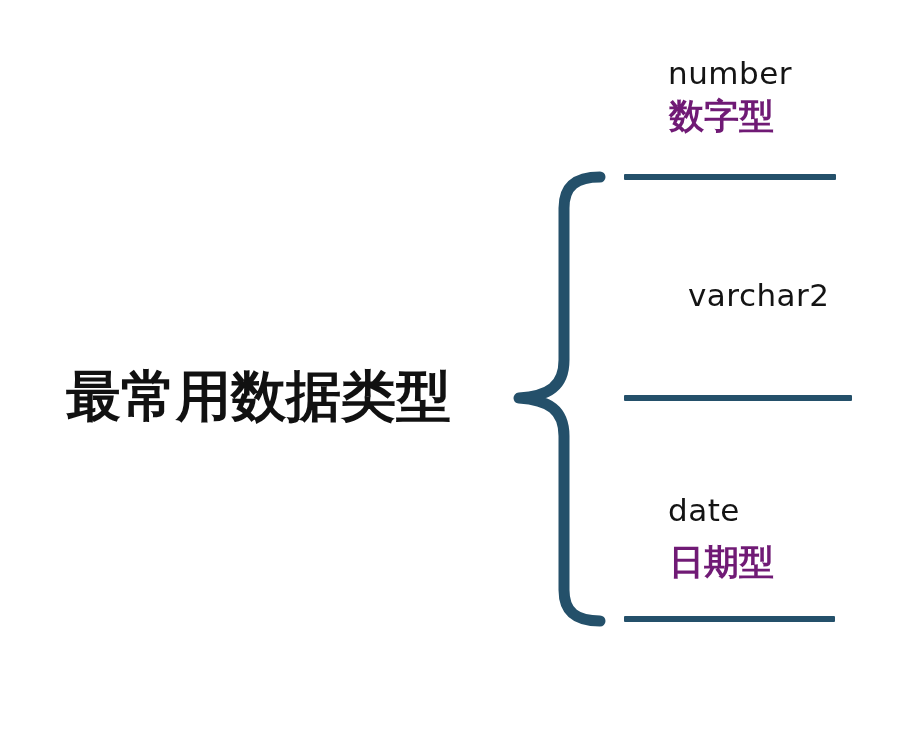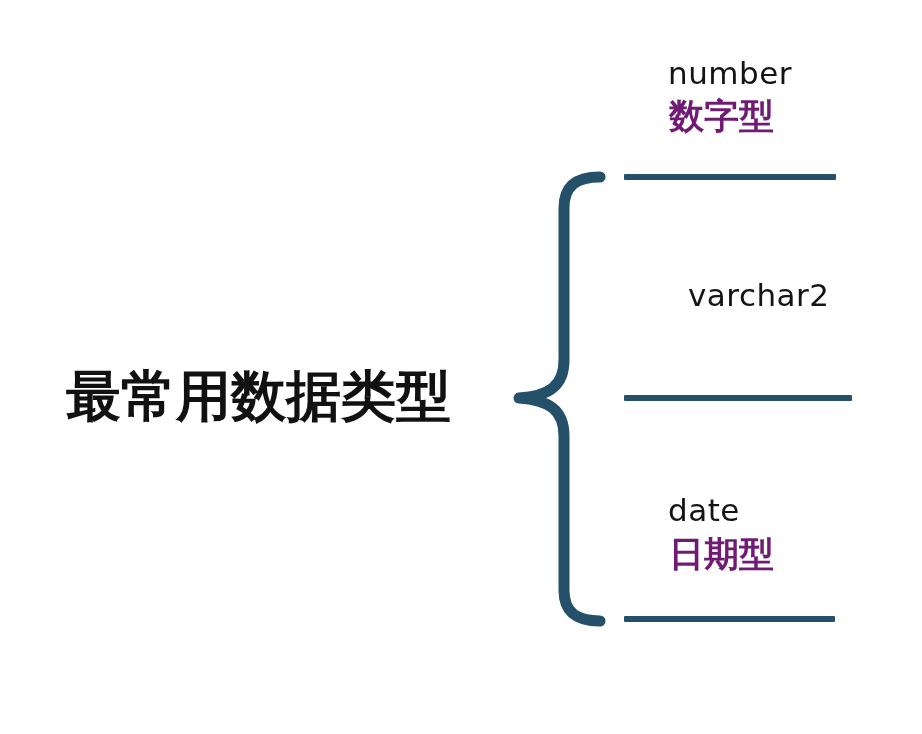--- a/index.html
+++ b/index.html
@@ -92,21 +92,21 @@
 
   
   #group-varchar2            { top: 272px; width: 248px; height: 140px; }
   #group-varchar2 .eng-label { top: 6px; margin-left: 20px; }
   #group-varchar2 .cn-label  { top: 42px; }
   #rule-varchar2             { top: 123px; width: 228px; }
 
   
   #group-date            { top: 492px; width: 232px; height: 140px; }
   #group-date .eng-label { top: 1px; text-align: right; }
-  #group-date .cn-label  { top: 38px; text-align: center; }
+  #group-date .cn-label  { top: 46px; text-align: center; }
   #rule-date             { top: 124px; width: 211px; }
 </style>
 </head>
 <body>
 
 <div id="canvas">
 
   <div id="main-title">最常用数据类型</div>
 
   <div id="brace-wrap">

